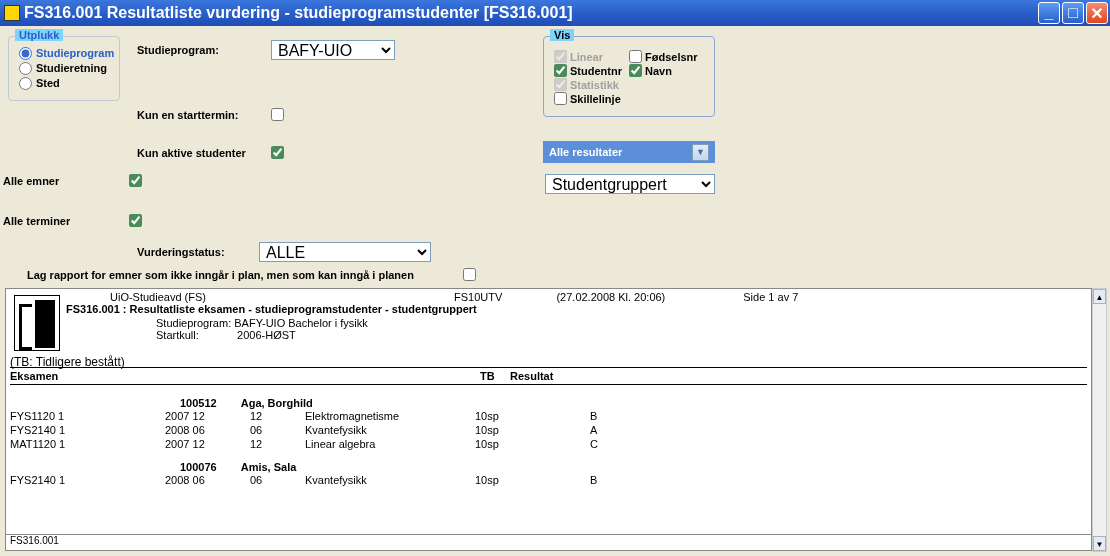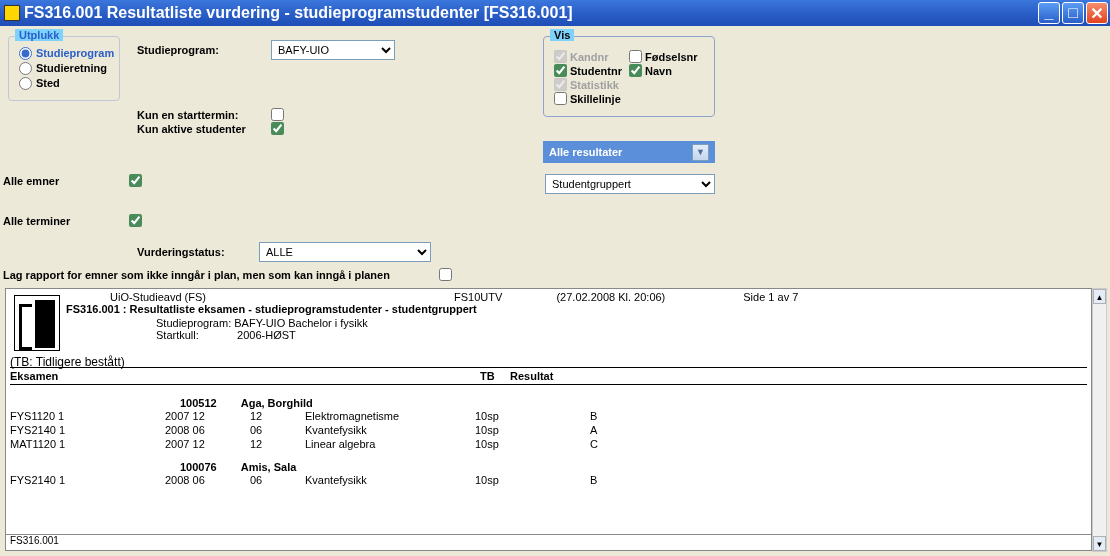--- a/index.html
+++ b/index.html
@@ -25,21 +25,21 @@
 
 .vis { left: 543px; top: 10px; width: 172px; padding-top: 12px; padding-bottom: 10px; border: 1px solid #8FA4CD; }
 .vis .row { display: flex; }
 .vis label { display: flex; align-items: center; gap: 3px; font-weight: bold; margin: 1px 0; }
 .vis label.disabled { color: #A0A0A0; }
 .vis .col { width: 82px; }
 
 .field-row { position: absolute; display: flex; align-items: center; gap: 6px; font-weight: bold; }
 .field-row label { color: #000; }
 
-.select { border: 1px solid #7B9EBD; background: #fff; height: 20px; font-size: 11px; padding: 0 2px; }
+.select { border: 1px solid #7B9EBD; background: #fff; height: 20px; font-size: 16px; padding: 0 2px; }
 .checkbox { width: 13px; height: 13px; accent-color: #4A8B5A; }
 .radio { accent-color: #366BC7; }
 
 .alle-resultater { position: absolute; left: 543px; top: 115px; width: 172px; height: 22px; border: 2px solid #5B8FD9; background: #5B8FD9; color: white; font-weight: bold; padding: 2px 4px; display: flex; align-items: center; justify-content: space-between; }
 .alle-resultater .arrow { width: 17px; height: 17px; background: linear-gradient(to bottom, #E4ECF7, #C4D5ED); border: 1px solid #7B9EBD; display: flex; align-items: center; justify-content: center; color: #4A6B9B; font-size: 9px; }
 
 
 .report-area { position: absolute; top: 288px; left: 5px; right: 18px; bottom: 5px; background: #fff; border: 1px solid #888; overflow: hidden; }
 .report-logo { width: 46px; height: 56px; margin: 2px; border: 1px solid #000; display: inline-block; position: absolute; left: 6px; top: 4px; background: #fff; }
 .report-logo::before { content: ""; position: absolute; left: 4px; top: 8px; width: 10px; height: 40px; border: 3px solid #000; border-right: none; }
@@ -108,32 +108,32 @@
     <select class="select" style="width:124px;">
       <option>BAFY-UIO</option>
     </select>
   </div>
 
   <div class="field-row" style="left:137px; top:82px;">
     <label style="width:128px;">Kun en starttermin:</label>
     <input type="checkbox" class="checkbox" style="">
   </div>
 
-  <div class="field-row" style="left:137px; top:96px;">
+  <div class="field-row" style="left:137px; top:120px;">
     <label style="width:128px;">Kun aktive studenter</label>
     <input type="checkbox" class="checkbox" checked="" style="">
   </div>
 
   <div class="fieldset vis">
     <div class="legend" style="color:#000;">Vis</div>
     <div class="row">
       <div class="col">
         <label class="disabled">
             <input type="checkbox" checked="" disabled="" style="">
-            <span>Kandnr</span>
+            <span>Linear</span>
           </label>
         <label>
             <input type="checkbox" checked="" class="checkbox" style="">
             <span>Studentnr</span>
           </label>
         <label class="disabled">
             <input type="checkbox" checked="" disabled="" style="">
             <span>Statistikk</span>
           </label>
         <label>
@@ -176,21 +176,21 @@
   </div>
 
   <div class="field-row" style="left:137px; top:216px;">
     <label style="width:116px;">Vurderingstatus:</label>
     <select class="select" style="width:172px;">
       <option>ALLE</option>
     </select>
   </div>
 
   <div class="field-row" style="left:3px; top:242px; font-weight:bold;">
-    <label style="width:430px;">Lag rapport for emner som ikke inngår i plan, men som kan inngå i planen</label>
+    <label style="width:430px;margin-left:24px;">Lag rapport for emner som ikke inngår i plan, men som kan inngå i planen</label>
     <input type="checkbox" class="checkbox" style="">
   </div>
 </div>
 
 <div class="report-area">
   <div class="report-logo"></div>
   <div class="report-content">
     <div class="report-title-row">
       <span style="width:320px;">UiO-Studieavd (FS)</span>
       <span>FS10UTV</span>

